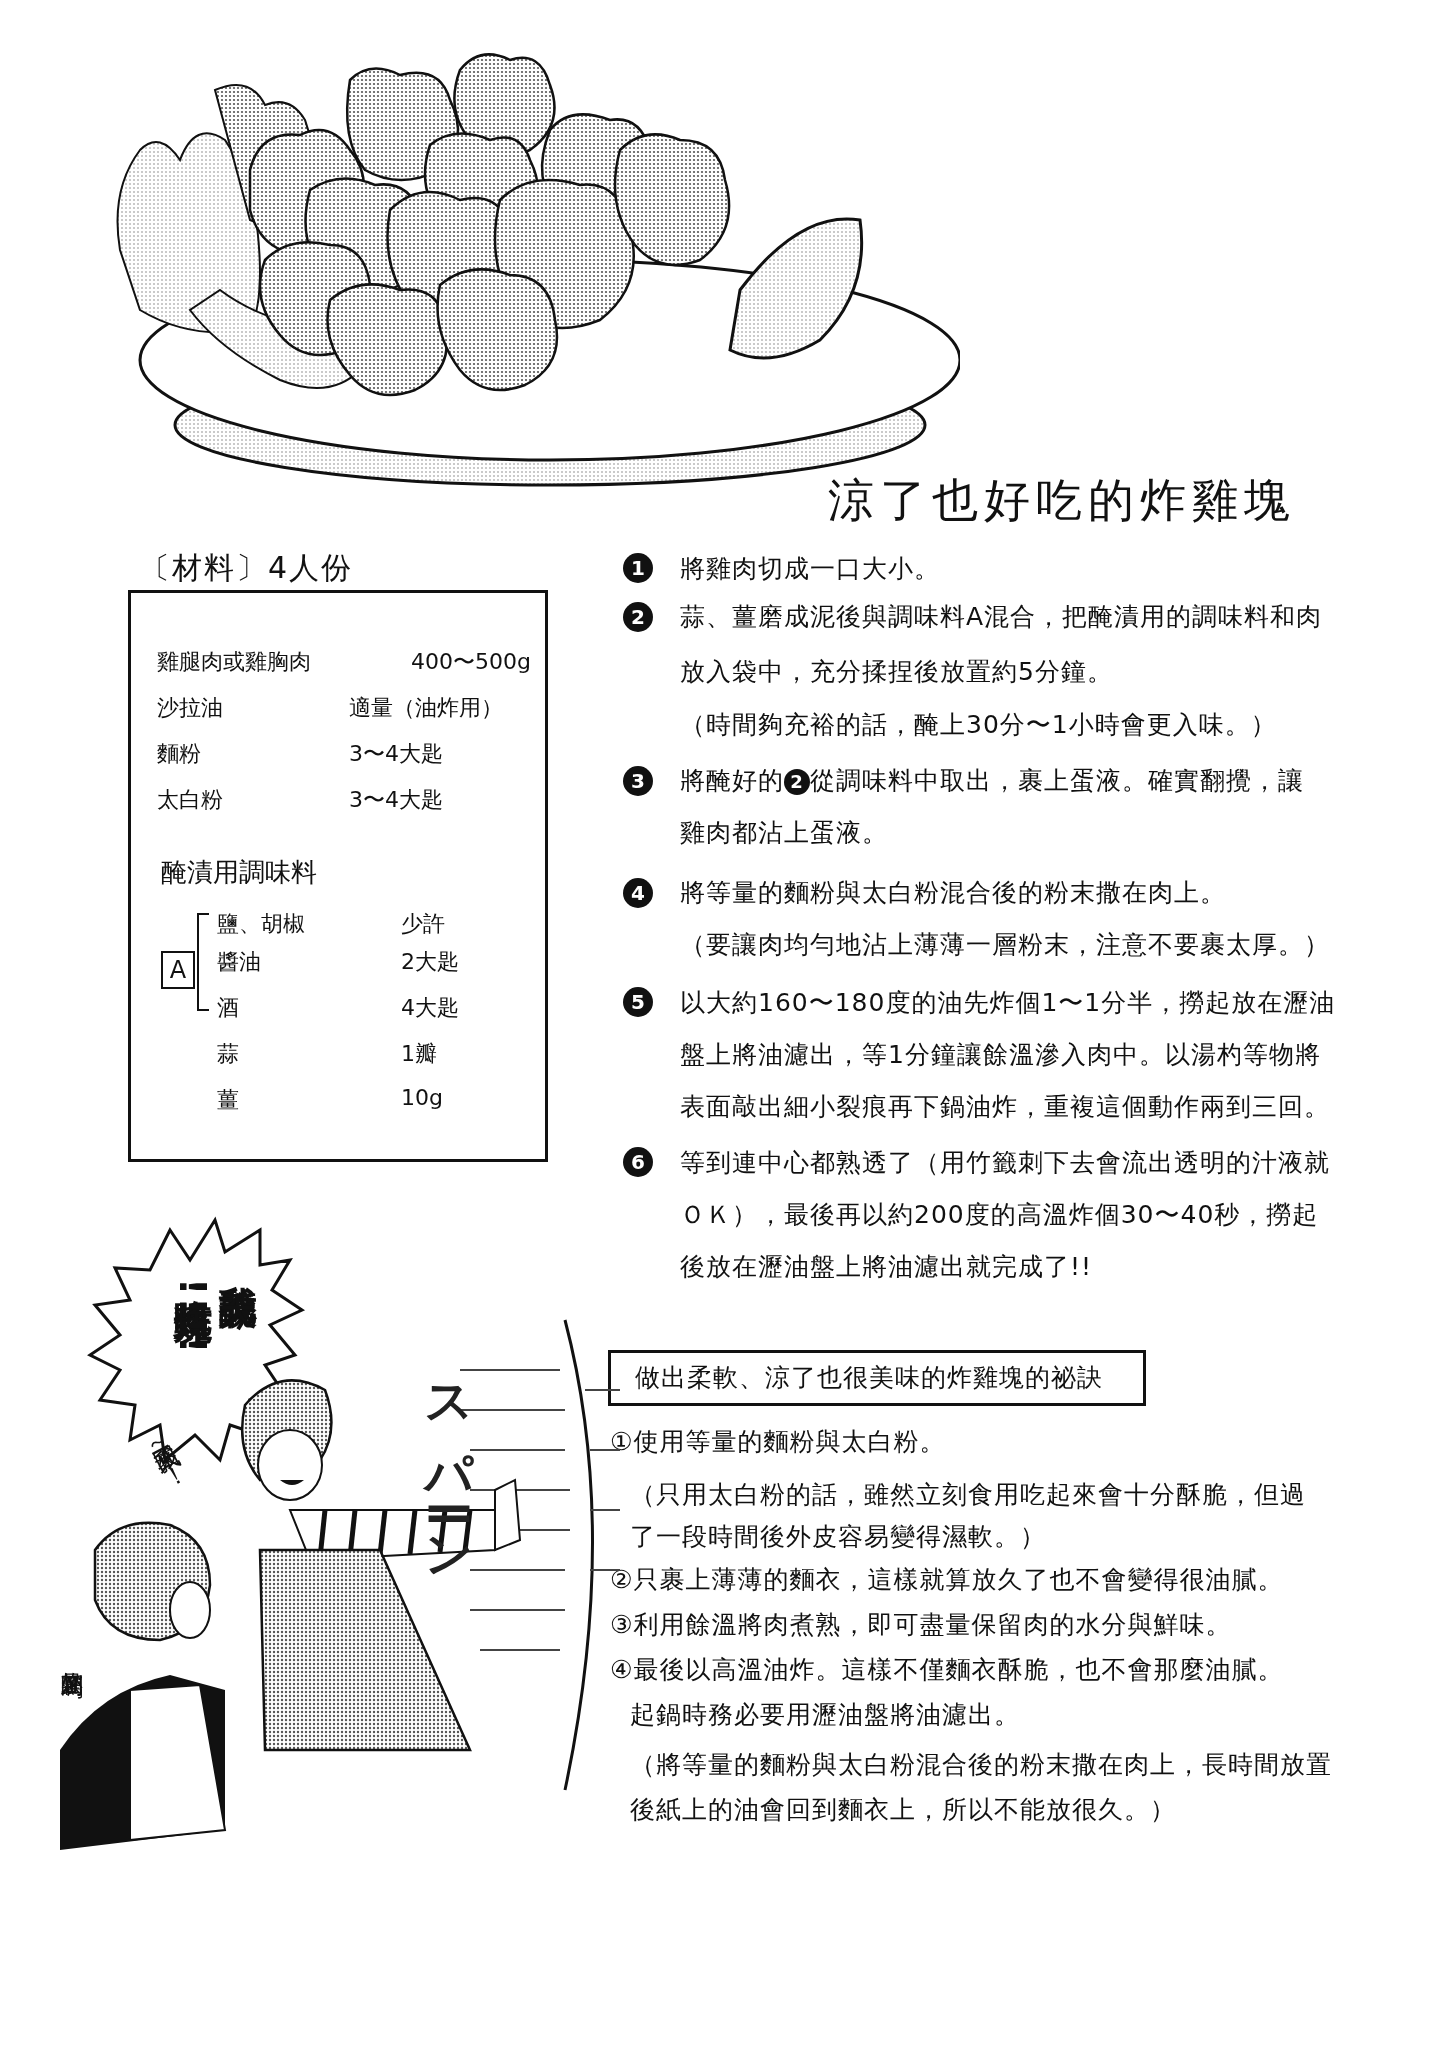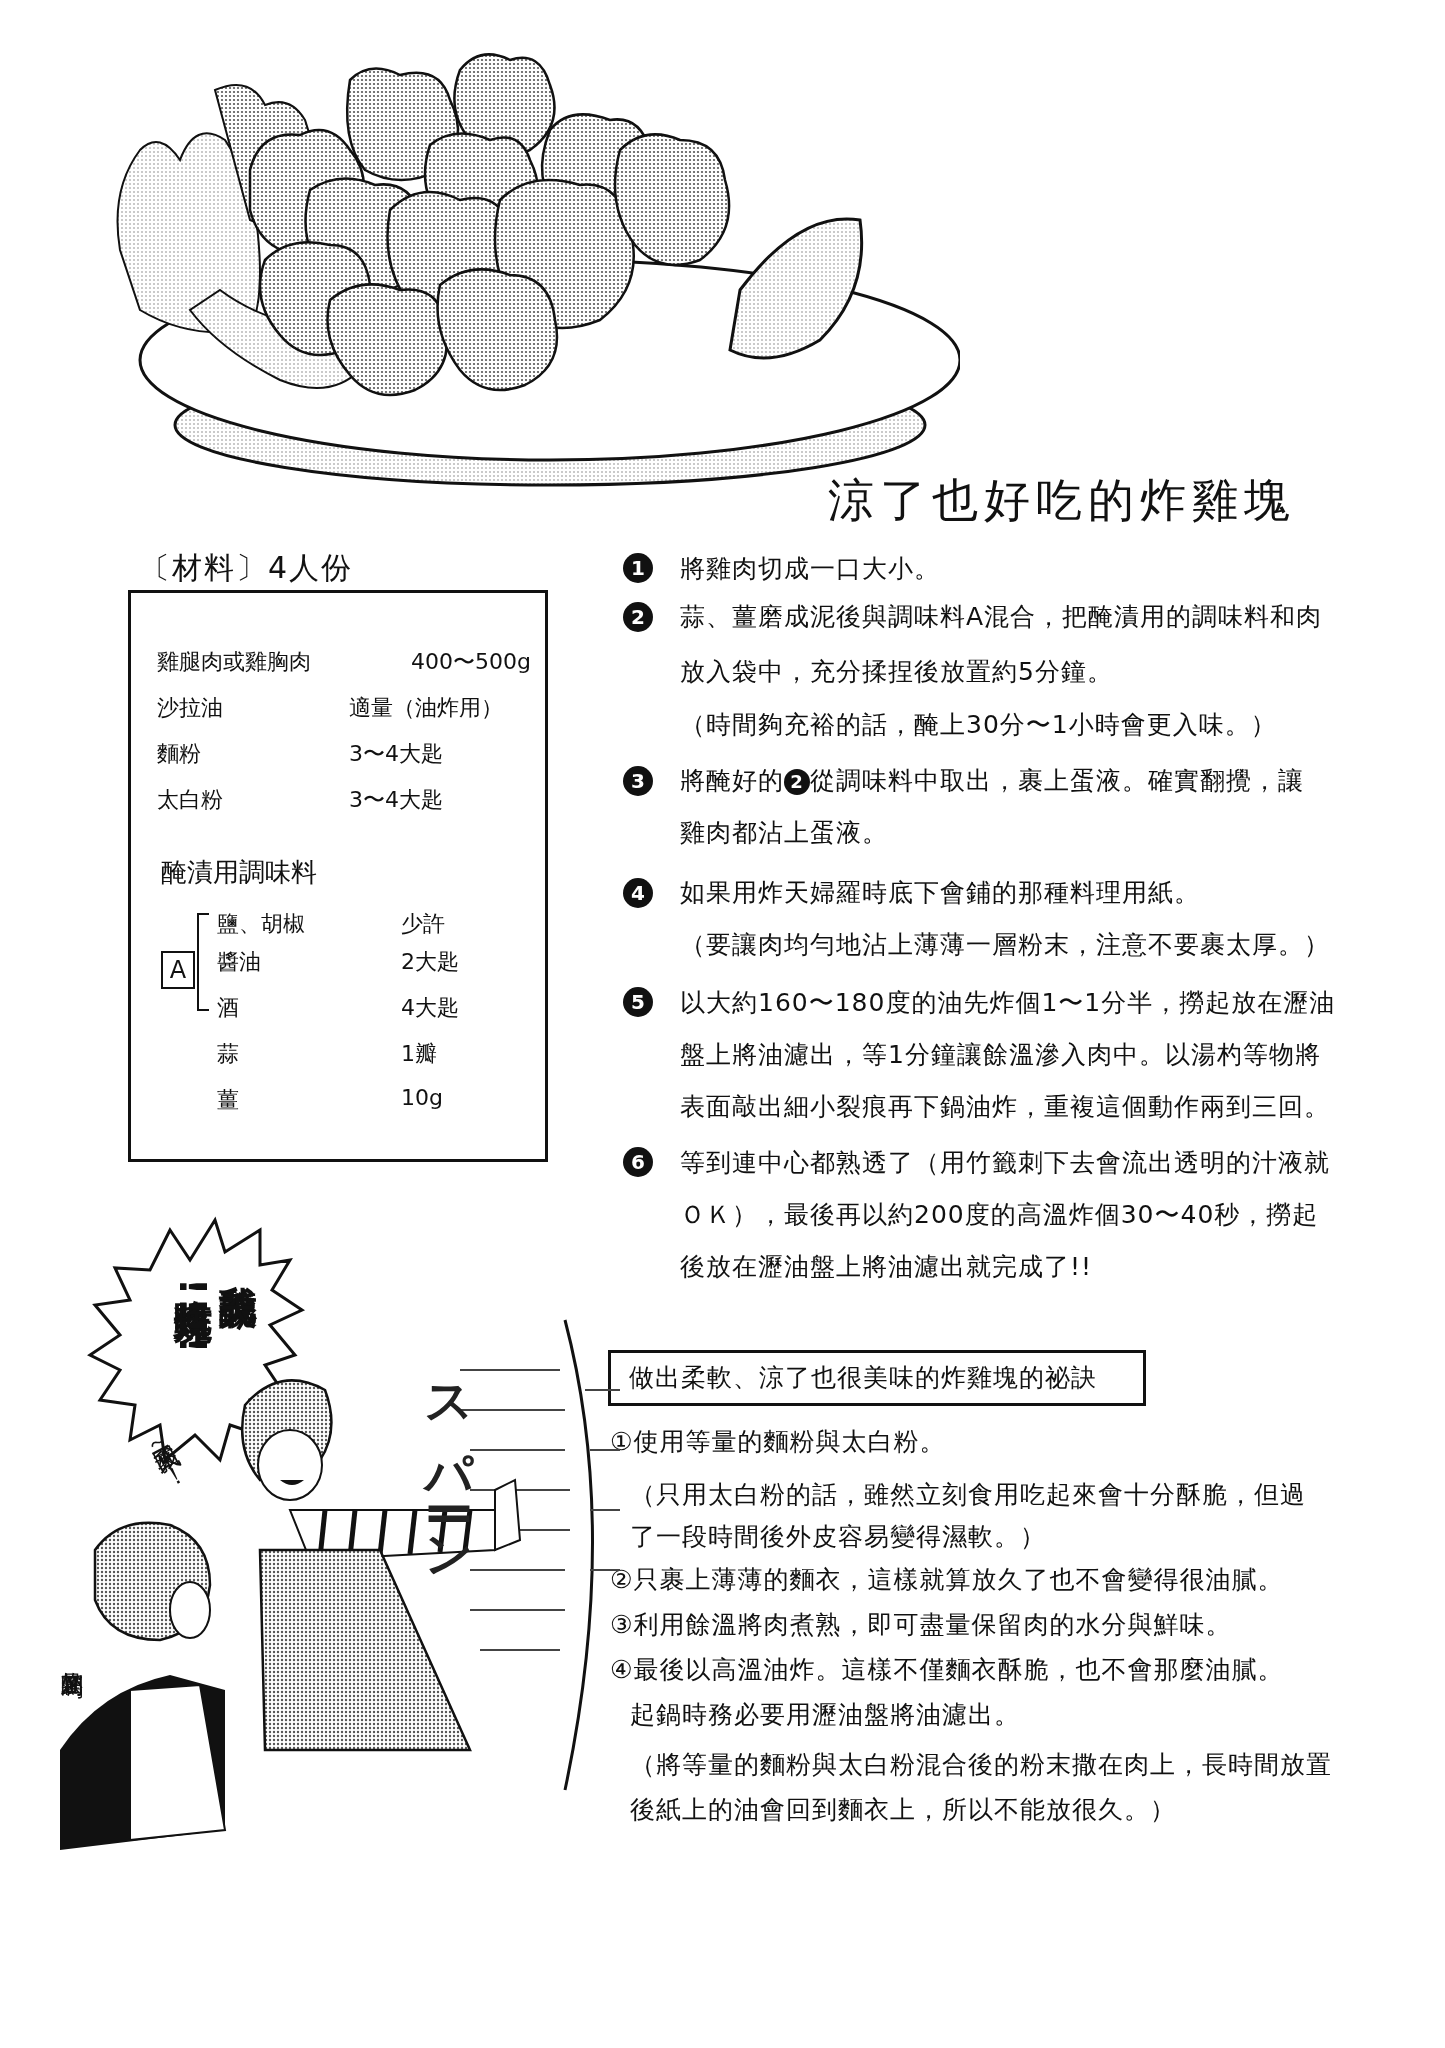--- a/index.html
+++ b/index.html
@@ -24,21 +24,21 @@
 
   
   .step-num { position:absolute; width:30px; height:30px; border-radius:50%; background:#111; color:#fff;
               font-size:20px; font-weight:bold; line-height:30px; text-align:center; }
   .step-line { position:absolute; font-size:25px; white-space:nowrap; letter-spacing:1px; }
   .inline-num { display:inline-block; width:26px; height:26px; border-radius:50%; background:#111; color:#fff;
                 font-size:18px; font-weight:bold; line-height:26px; text-align:center; vertical-align:middle; }
 
   
   .tips-box { left:608px; top:1350px; width:538px; height:56px; border:3px solid #111; box-sizing:border-box;
-              font-size:25px; line-height:50px; padding-left:18px; white-space:nowrap; letter-spacing:1px; }
+              font-size:25px; line-height:50px; padding-left:24px; white-space:nowrap; letter-spacing:1px; }
   .tip-line { position:absolute; font-size:25px; white-space:nowrap; letter-spacing:1px;text-align:right; }
 
   
   #manga { left:40px; top:1190px; width:580px; height:700px; }
   .vtext { position:absolute; writing-mode:vertical-rl; white-space:nowrap; }
   .bubble-text1 { left:212px; top:1255px; font-size:38px; font-weight:bold; letter-spacing:2px; }
   .bubble-text2 { left:167px; top:1270px; font-size:38px; font-weight:bold; letter-spacing:2px; }
   .shout { left:138px; top:1440px; font-size:24px; transform:rotate(-28deg); transform-origin:top left; }
   .side { left:57px; top:1655px; font-size:22px; letter-spacing:1px; }
   .sfx { left:418px; top:1355px; font-size:48px; font-weight:bold; color:#222; letter-spacing:10px; }
@@ -140,21 +140,21 @@
   <div class="step-line" style="left:680px;top:655px;">放入袋中，充分揉捏後放置約5分鐘。</div>
   <div class="step-line" style="left:680px;top:708px;">（時間夠充裕的話，醃上30分〜1小時會更入味。）</div>
 
   <div class="step-num" style="left:623px;top:766px;">3</div>
   <div class="step-line" style="left:680px;top:764px;">
     <span>將醃好的</span><span class="inline-num">2</span><span>從調味料中取出，裹上蛋液。確實翻攪，讓</span>
   </div>
   <div class="step-line" style="left:680px;top:816px;">雞肉都沾上蛋液。</div>
 
   <div class="step-num" style="left:623px;top:878px;">4</div>
-  <div class="step-line" style="left:680px;top:876px;">如果用炸天婦羅時底下會鋪的那種料理用紙。</div>
+  <div class="step-line" style="left:680px;top:876px;">將等量的麵粉與太白粉混合後的粉末撒在肉上。</div>
   <div class="step-line" style="left:680px;top:928px;">（要讓肉均勻地沾上薄薄一層粉末，注意不要裹太厚。）</div>
 
   <div class="step-num" style="left:623px;top:987px;">5</div>
   <div class="step-line" style="left:680px;top:986px;">以大約160〜180度的油先炸個1〜1分半，撈起放在瀝油</div>
   <div class="step-line" style="left:680px;top:1038px;">盤上將油濾出，等1分鐘讓餘溫滲入肉中。以湯杓等物將</div>
   <div class="step-line" style="left:680px;top:1090px;">表面敲出細小裂痕再下鍋油炸，重複這個動作兩到三回。</div>
 
   <div class="step-num" style="left:623px;top:1147px;">6</div>
   <div class="step-line" style="left:680px;top:1146px;">等到連中心都熟透了（用竹籤刺下去會流出透明的汁液就</div>
   <div class="step-line" style="left:680px;top:1198px;">ＯＫ），最後再以約200度的高溫炸個30〜40秒，撈起</div>

